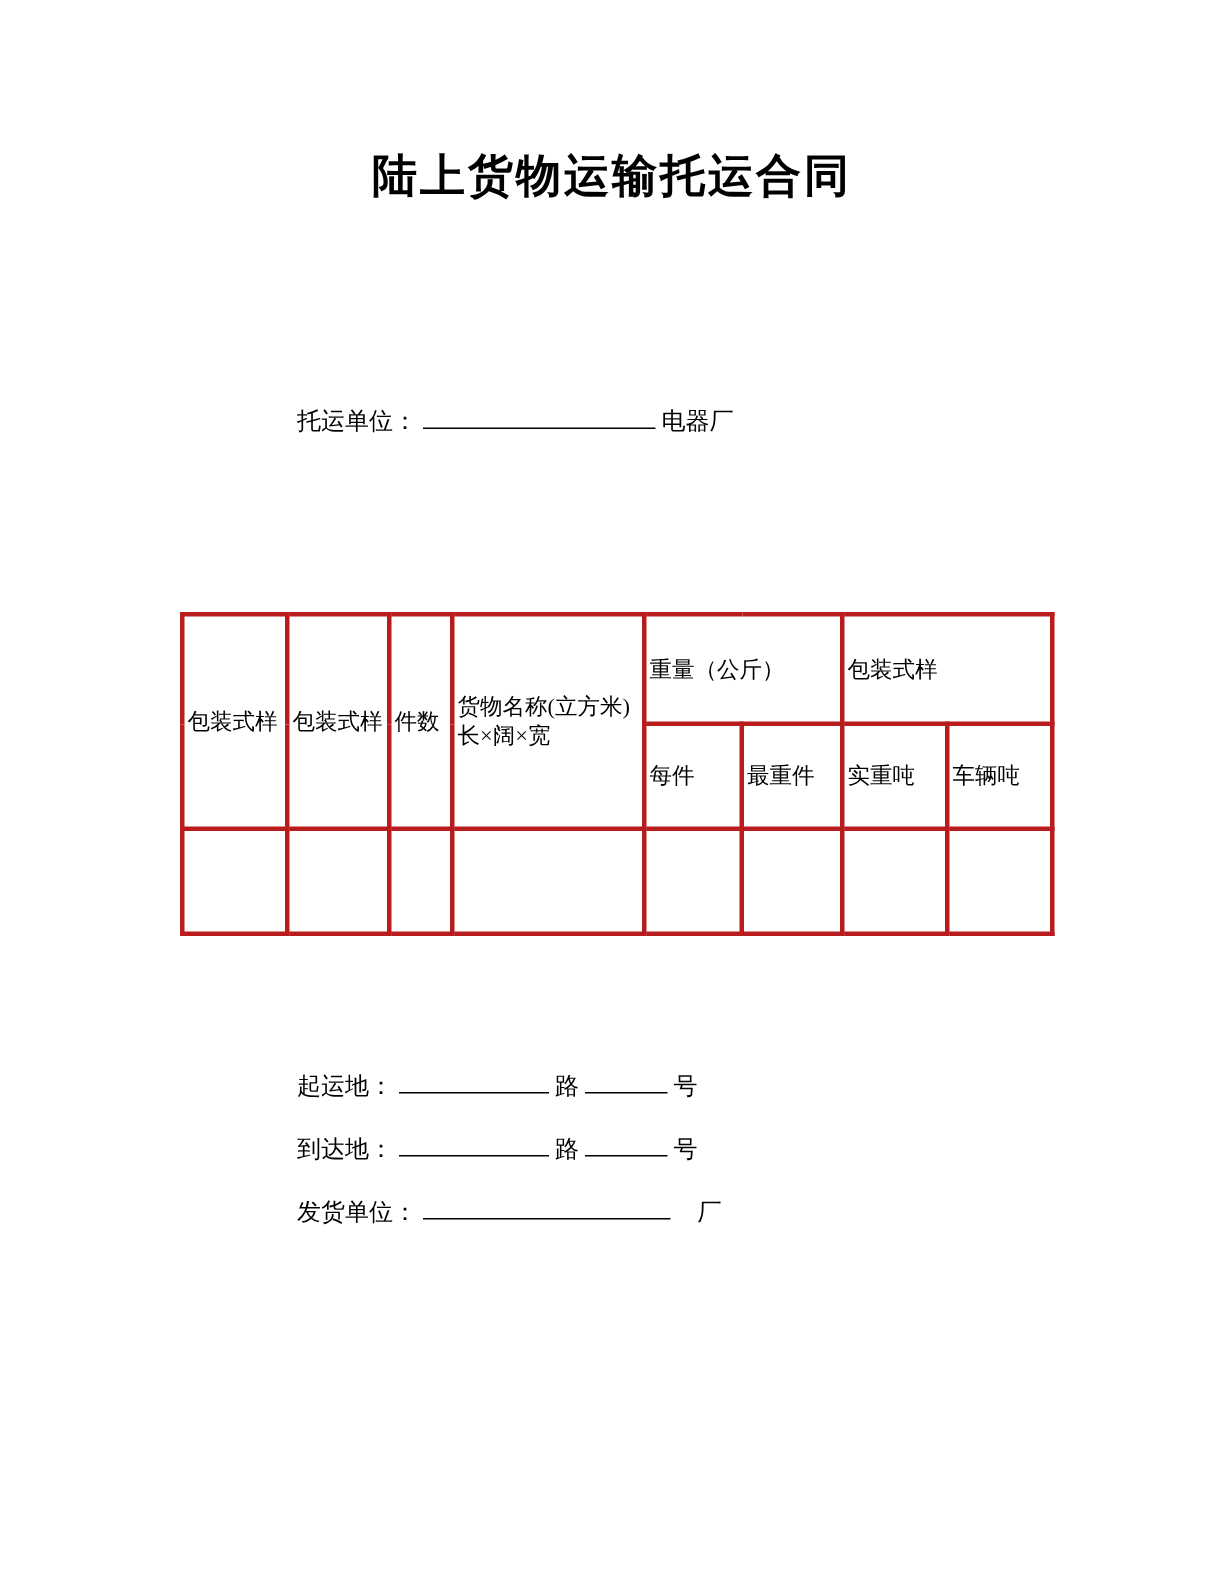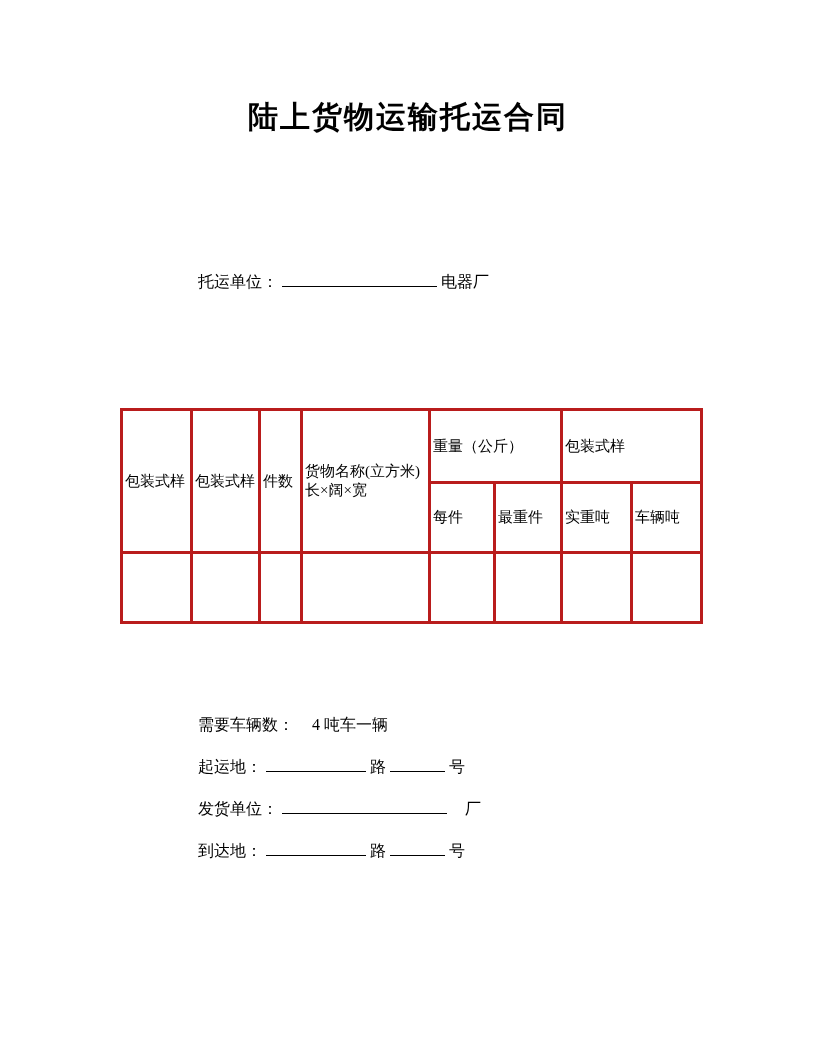--- a/index.html
+++ b/index.html
@@ -112,39 +112,34 @@
         <td></td>
         <td></td>
         <td></td>
         <td></td>
       </tr>
     </tbody>
   </table>
 
   <div class="bottom-form">
     <div class="form-line">
-      <span>需要车辆数：</span>
-      <span class="gap-sm"></span>
-      <span>4 吨车一辆</span>
+      <span>起运地：</span>
+      <span class="blank w100"></span>
+      <span>路</span>
+      <span class="blank w55"></span>
+      <span>号</span>
     </div>
     <div class="form-line">
-      <span>起运地：</span>
+      <span>到达地：</span>
       <span class="blank w100"></span>
       <span>路</span>
       <span class="blank w55"></span>
       <span>号</span>
     </div>
     <div class="form-line">
       <span>发货单位：</span>
       <span class="blank w165"></span>
       <span class="gap-sm"></span>
       <span>厂</span>
     </div>
-    <div class="form-line">
-      <span>到达地：</span>
-      <span class="blank w100"></span>
-      <span>路</span>
-      <span class="blank w55"></span>
-      <span>号</span>
-    </div>
   </div>
 
 </div>
 
 </body></html>

